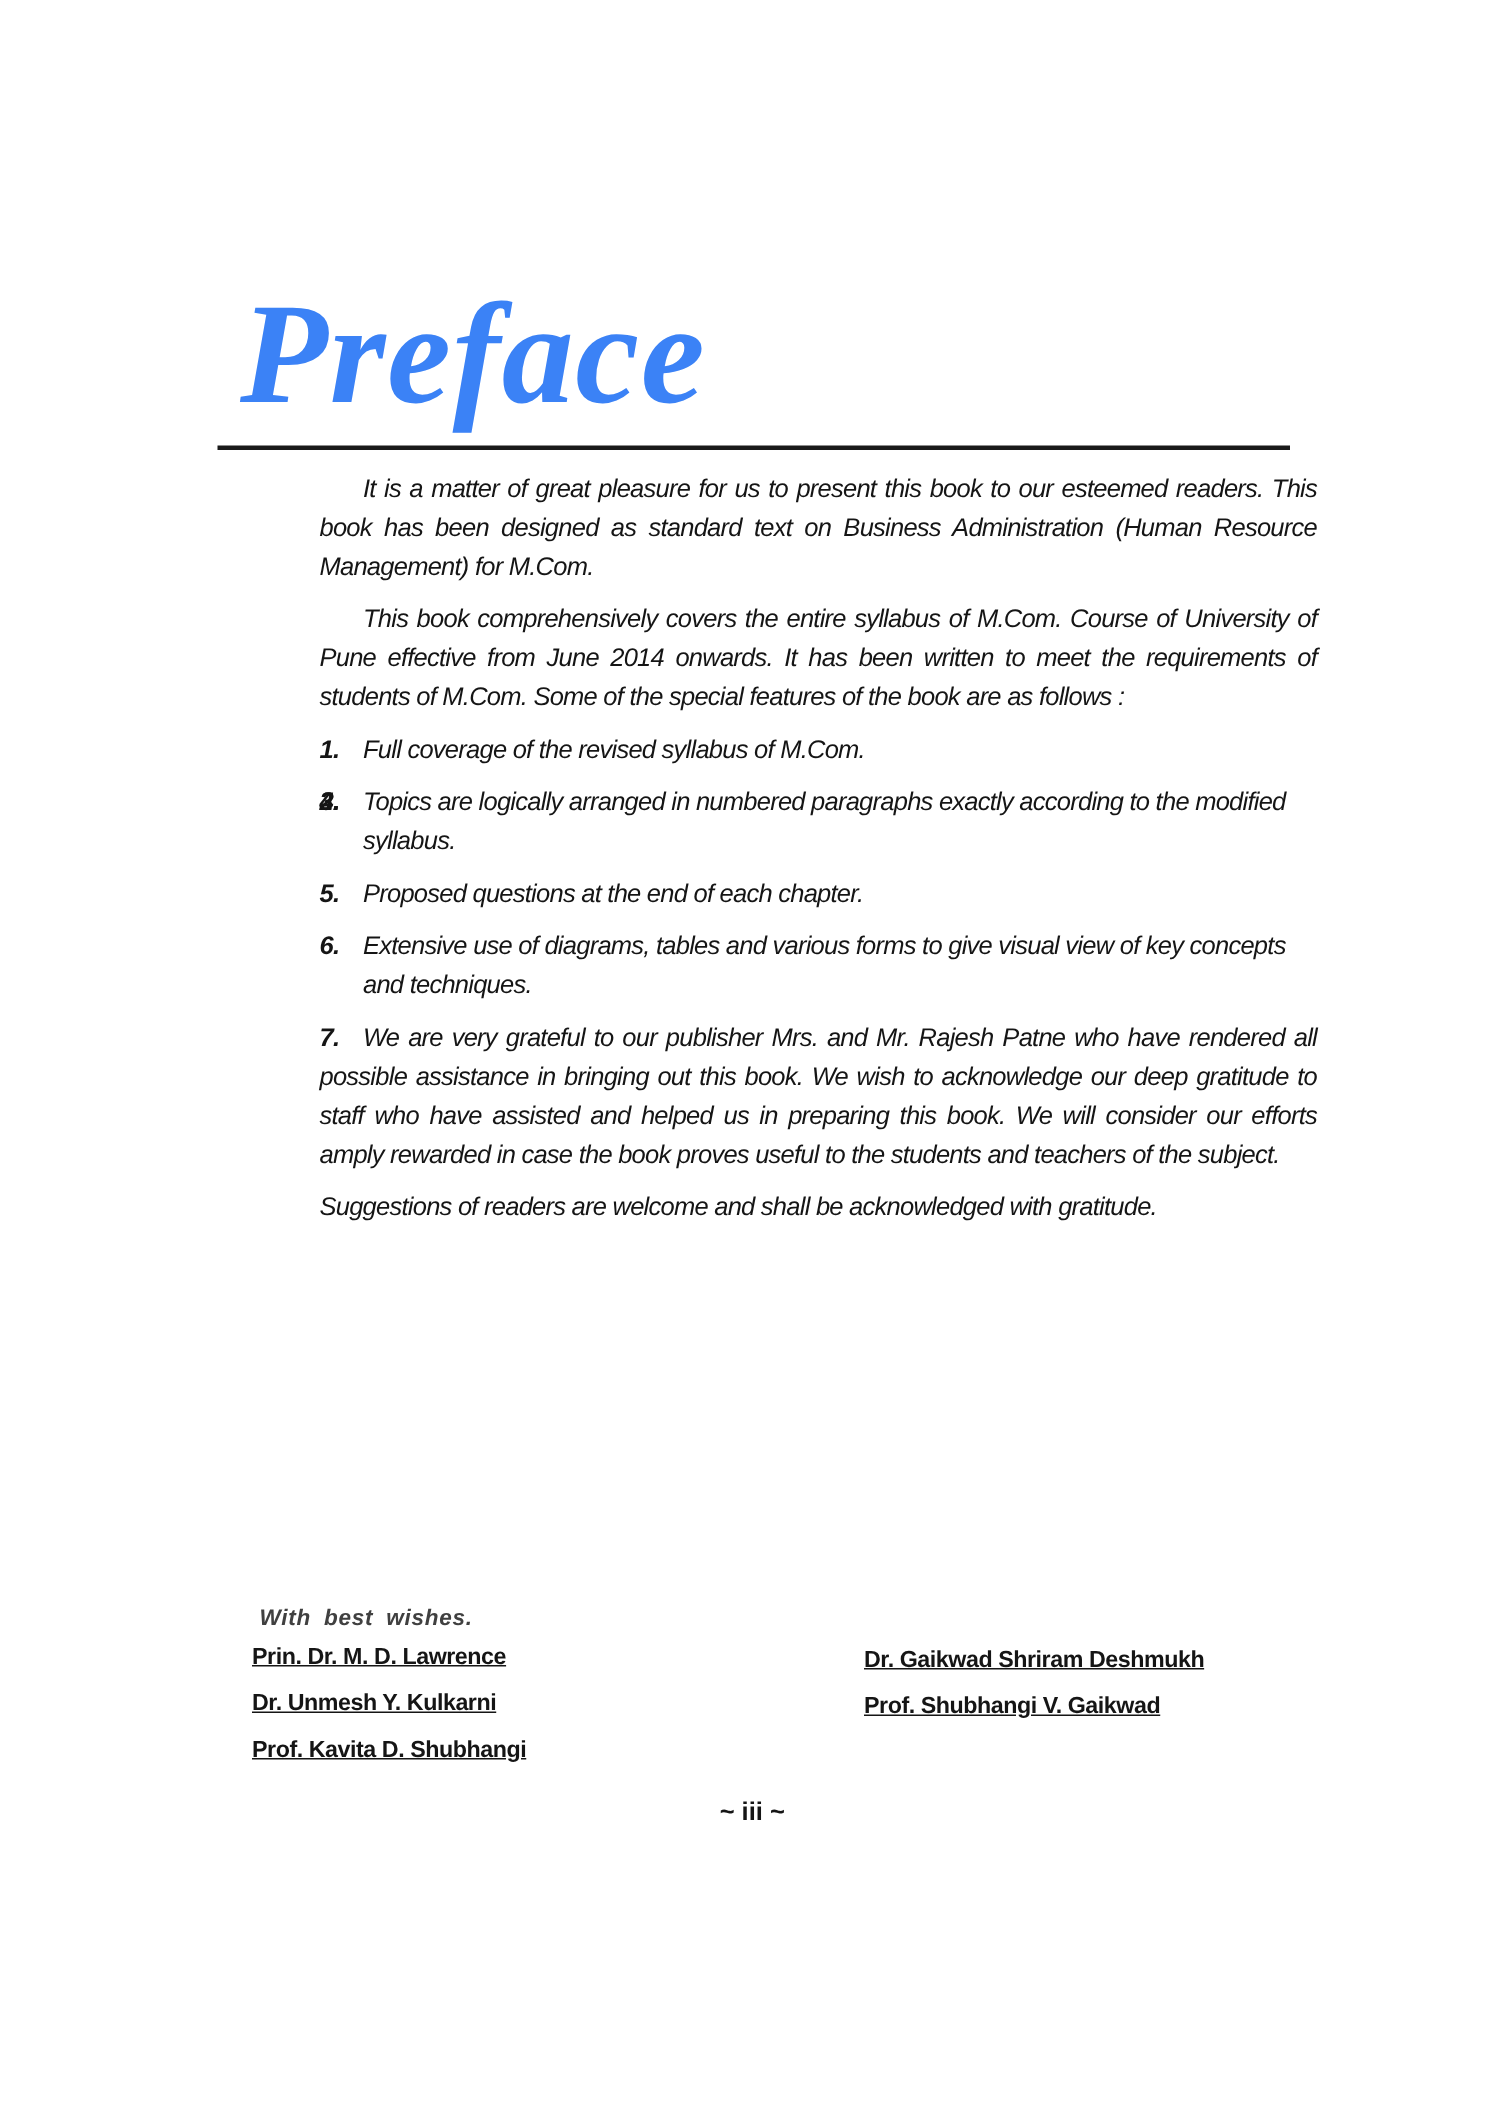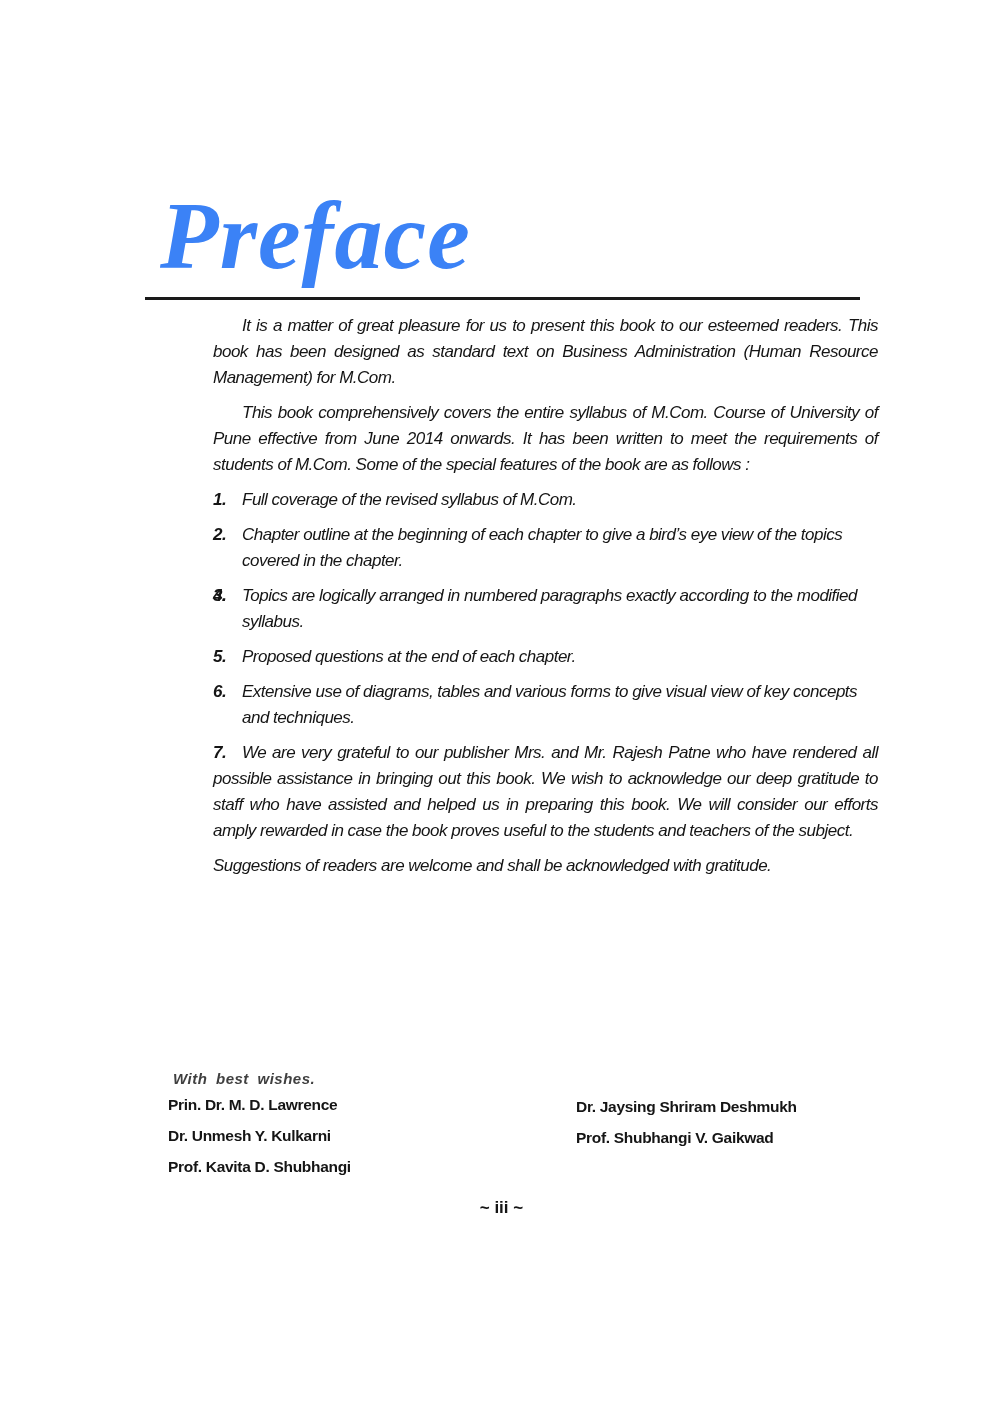--- a/index.html
+++ b/index.html
@@ -30,57 +30,57 @@
       font-family: "Liberation Sans", "DejaVu Sans", sans-serif;
       font-style: italic; font-weight: bold; font-size: 15px; letter-spacing: 0.5px;
       word-spacing: 4px; color: #404040;
     }
     .authors {
       position: absolute; font-family: "Liberation Sans", "DejaVu Sans", sans-serif;
       font-weight: bold; font-size: 15.5px; letter-spacing: -0.3px; color: #151515;
     }
     .authors.left { left: 168px; top: 1095px; }
     .authors.right { left: 576px; top: 1097px; }
-    .authors div { height: 31px; line-height: 20px; }
+    .authors div { height: 31px; line-height: 20px; text-decoration: underline; }
     .pageno {
       position: absolute; left: 0; width: 1003px; top: 1198px; text-align: center;
       font-family: "Liberation Sans", "DejaVu Sans", sans-serif;
       font-weight: bold; font-size: 17px; color: #151515;
     }
   </style>
 </head>
 <body>
 
 <h1 class="title">Preface</h1>
 <hr class="rule">
 
 <div class="body">
   <p class="para">It is a matter of great pleasure for us to present this book to our esteemed readers. This book has been designed as standard text on Business Administration (Human Resource Management) for M.Com.</p>
   <p class="para">This book comprehensively covers the entire syllabus of M.Com. Course of University of Pune effective from June 2014 onwards. It has been written to meet the requirements of students of M.Com. Some of the special features of the book are as follows :</p>
 
   <ol class="list">
     <li><span class="num">1.</span><span>Full coverage of the revised syllabus of M.Com.</span></li>
-    <li><span class="num">2.</span><span>Chapter outline at the beginning of each chapter to give a bird’s eye view of the topics covered in the chapter.</span></li>
+    <li><span class="num">2.</span></li>
     <li><span class="num">3.</span></li>
     <li><span class="num">4.</span><span>Topics are logically arranged in numbered paragraphs exactly according to the modified syllabus.</span></li>
     <li><span class="num">5.</span><span>Proposed questions at the end of each chapter.</span></li>
     <li><span class="num">6.</span><span>Extensive use of diagrams, tables and various forms to give visual view of key concepts and techniques.</span></li>
     <li><span class="num">7.</span></li>
   </ol>
 
   <p class="para">We are very grateful to our publisher Mrs. and Mr. Rajesh Patne who have rendered all possible assistance in bringing out this book. We wish to acknowledge our deep gratitude to staff who have assisted and helped us in preparing this book. We will consider our efforts amply rewarded in case the book proves useful to the students and teachers of the subject.</p>
   <p class="para noindent">Suggestions of readers are welcome and shall be acknowledged with gratitude.</p>
 </div>
 
 <div class="signoff">With best wishes.</div>
 
 <div class="authors left">
   <div>Prin. Dr. M. D. Lawrence</div>
   <div>Dr. Unmesh Y. Kulkarni</div>
   <div>Prof. Kavita D. Shubhangi</div>
 </div>
 
 <div class="authors right">
-  <div>Dr. Jaysing Shriram Deshmukh</div>
+  <div>Dr. Gaikwad Shriram Deshmukh</div>
   <div>Prof. Shubhangi V. Gaikwad</div>
 </div>
 
 <div class="pageno">~ iii ~</div>
 
 </body></html>

